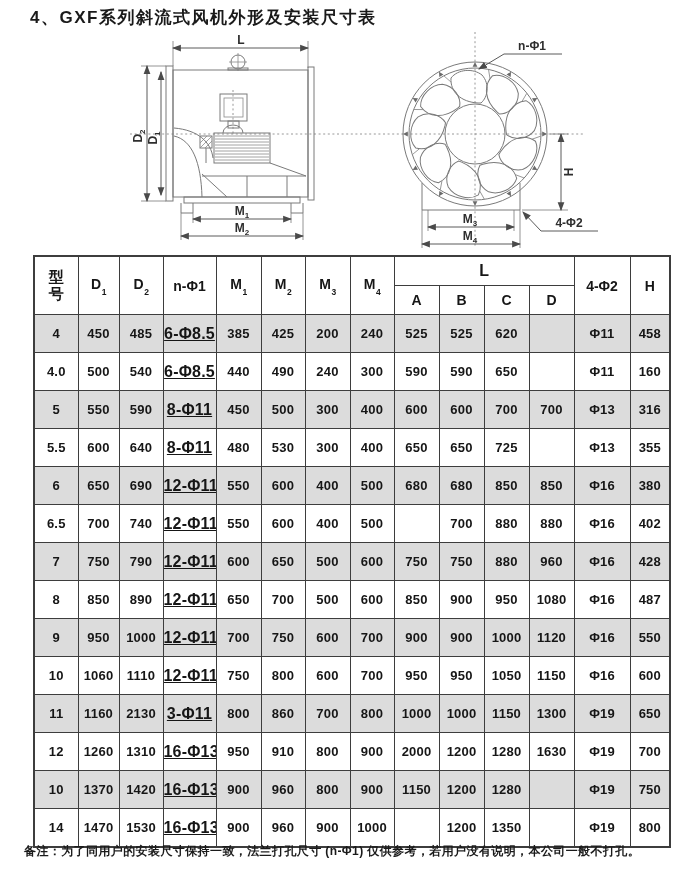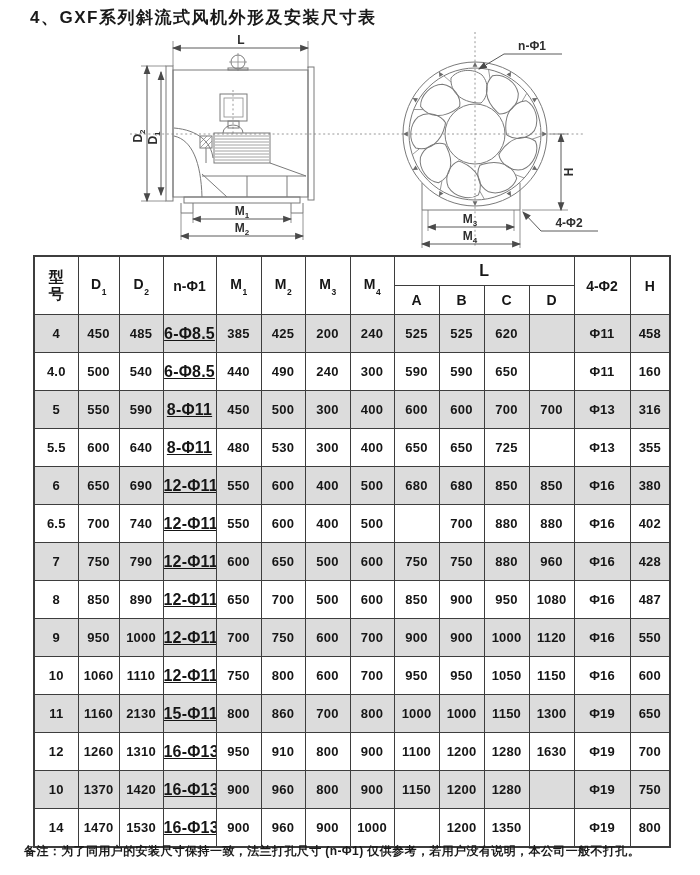--- a/index.html
+++ b/index.html
@@ -393,42 +393,42 @@
             <td>950</td>
             <td>1050</td>
             <td>1150</td>
             <td>Φ16</td>
             <td>600</td>
           </tr>
           <tr class="shaded">
             <td>11</td>
             <td>1160</td>
             <td>2130</td>
-            <td>15-Φ11</td>
+            <td>3-Φ11</td>
             <td>800</td>
             <td>860</td>
             <td>700</td>
             <td>800</td>
             <td>1000</td>
             <td>1000</td>
             <td>1150</td>
             <td>1300</td>
             <td>Φ19</td>
             <td>650</td>
           </tr>
           <tr>
             <td>12</td>
             <td>1260</td>
             <td>1310</td>
             <td>16-Φ13</td>
             <td>950</td>
             <td>910</td>
             <td>800</td>
             <td>900</td>
-            <td>1100</td>
+            <td>2000</td>
             <td>1200</td>
             <td>1280</td>
             <td>1630</td>
             <td>Φ19</td>
             <td>700</td>
           </tr>
           <tr class="shaded">
             <td>10</td>
             <td>1370</td>
             <td>1420</td>

